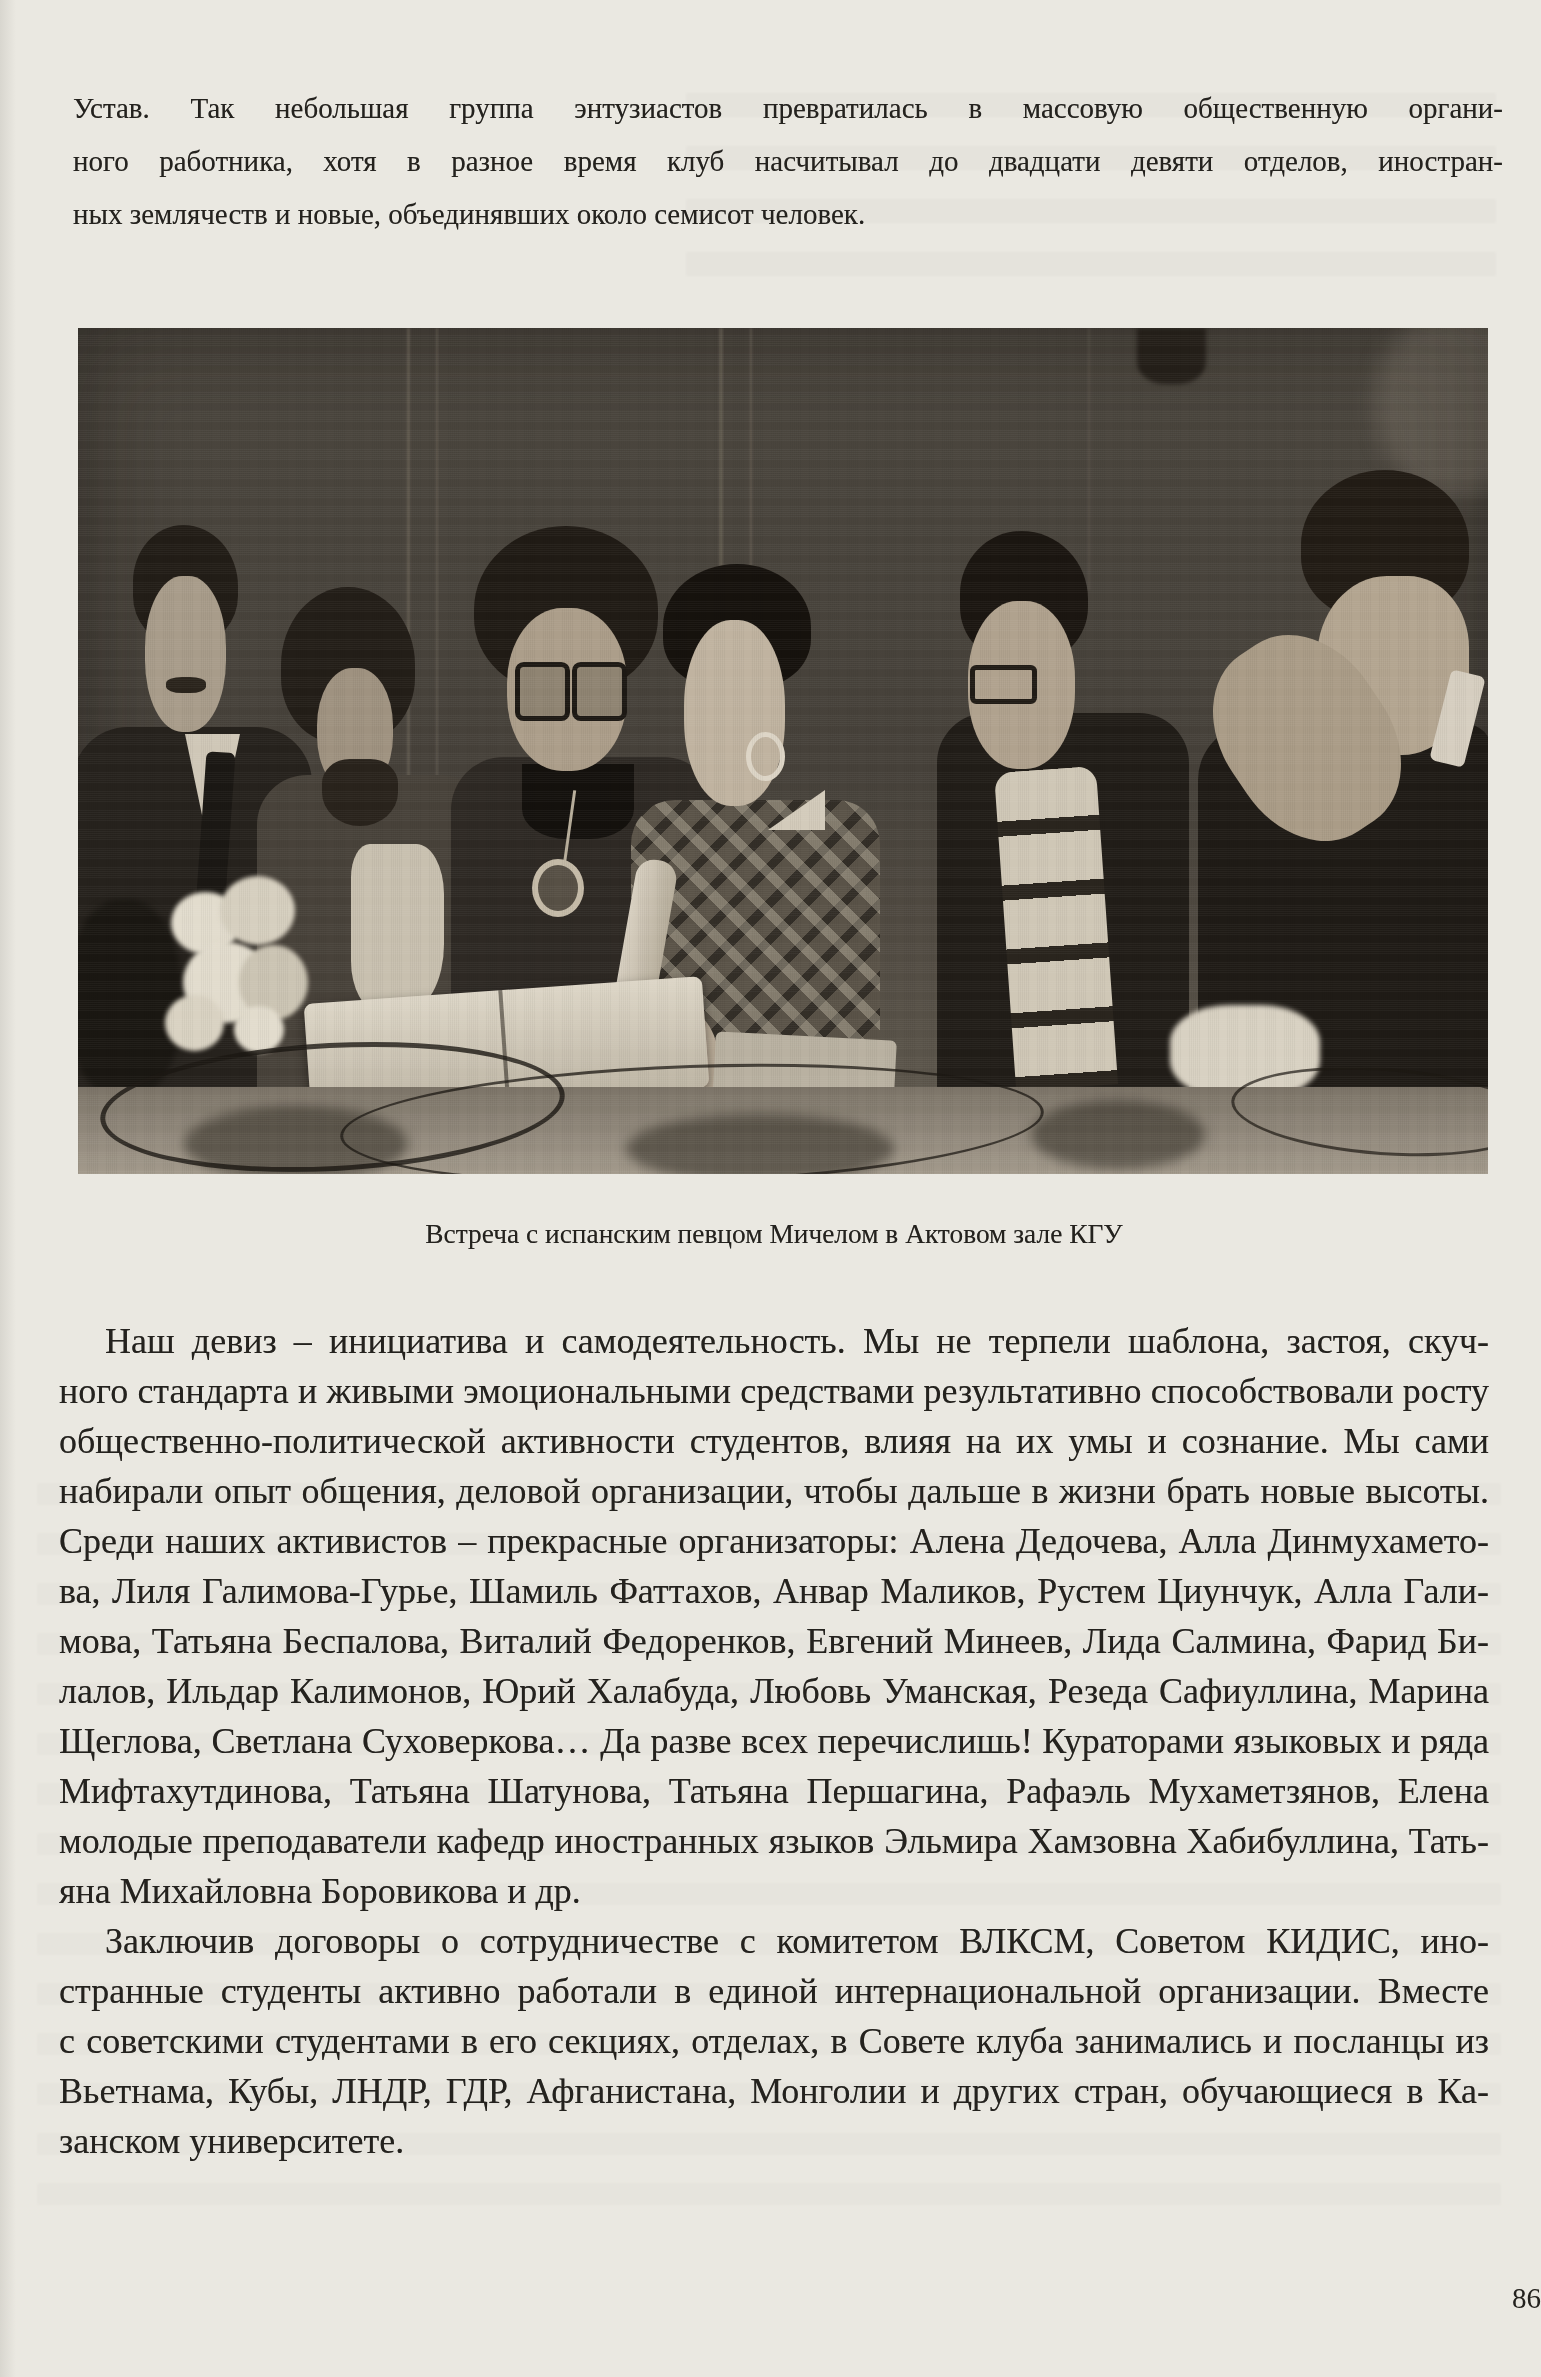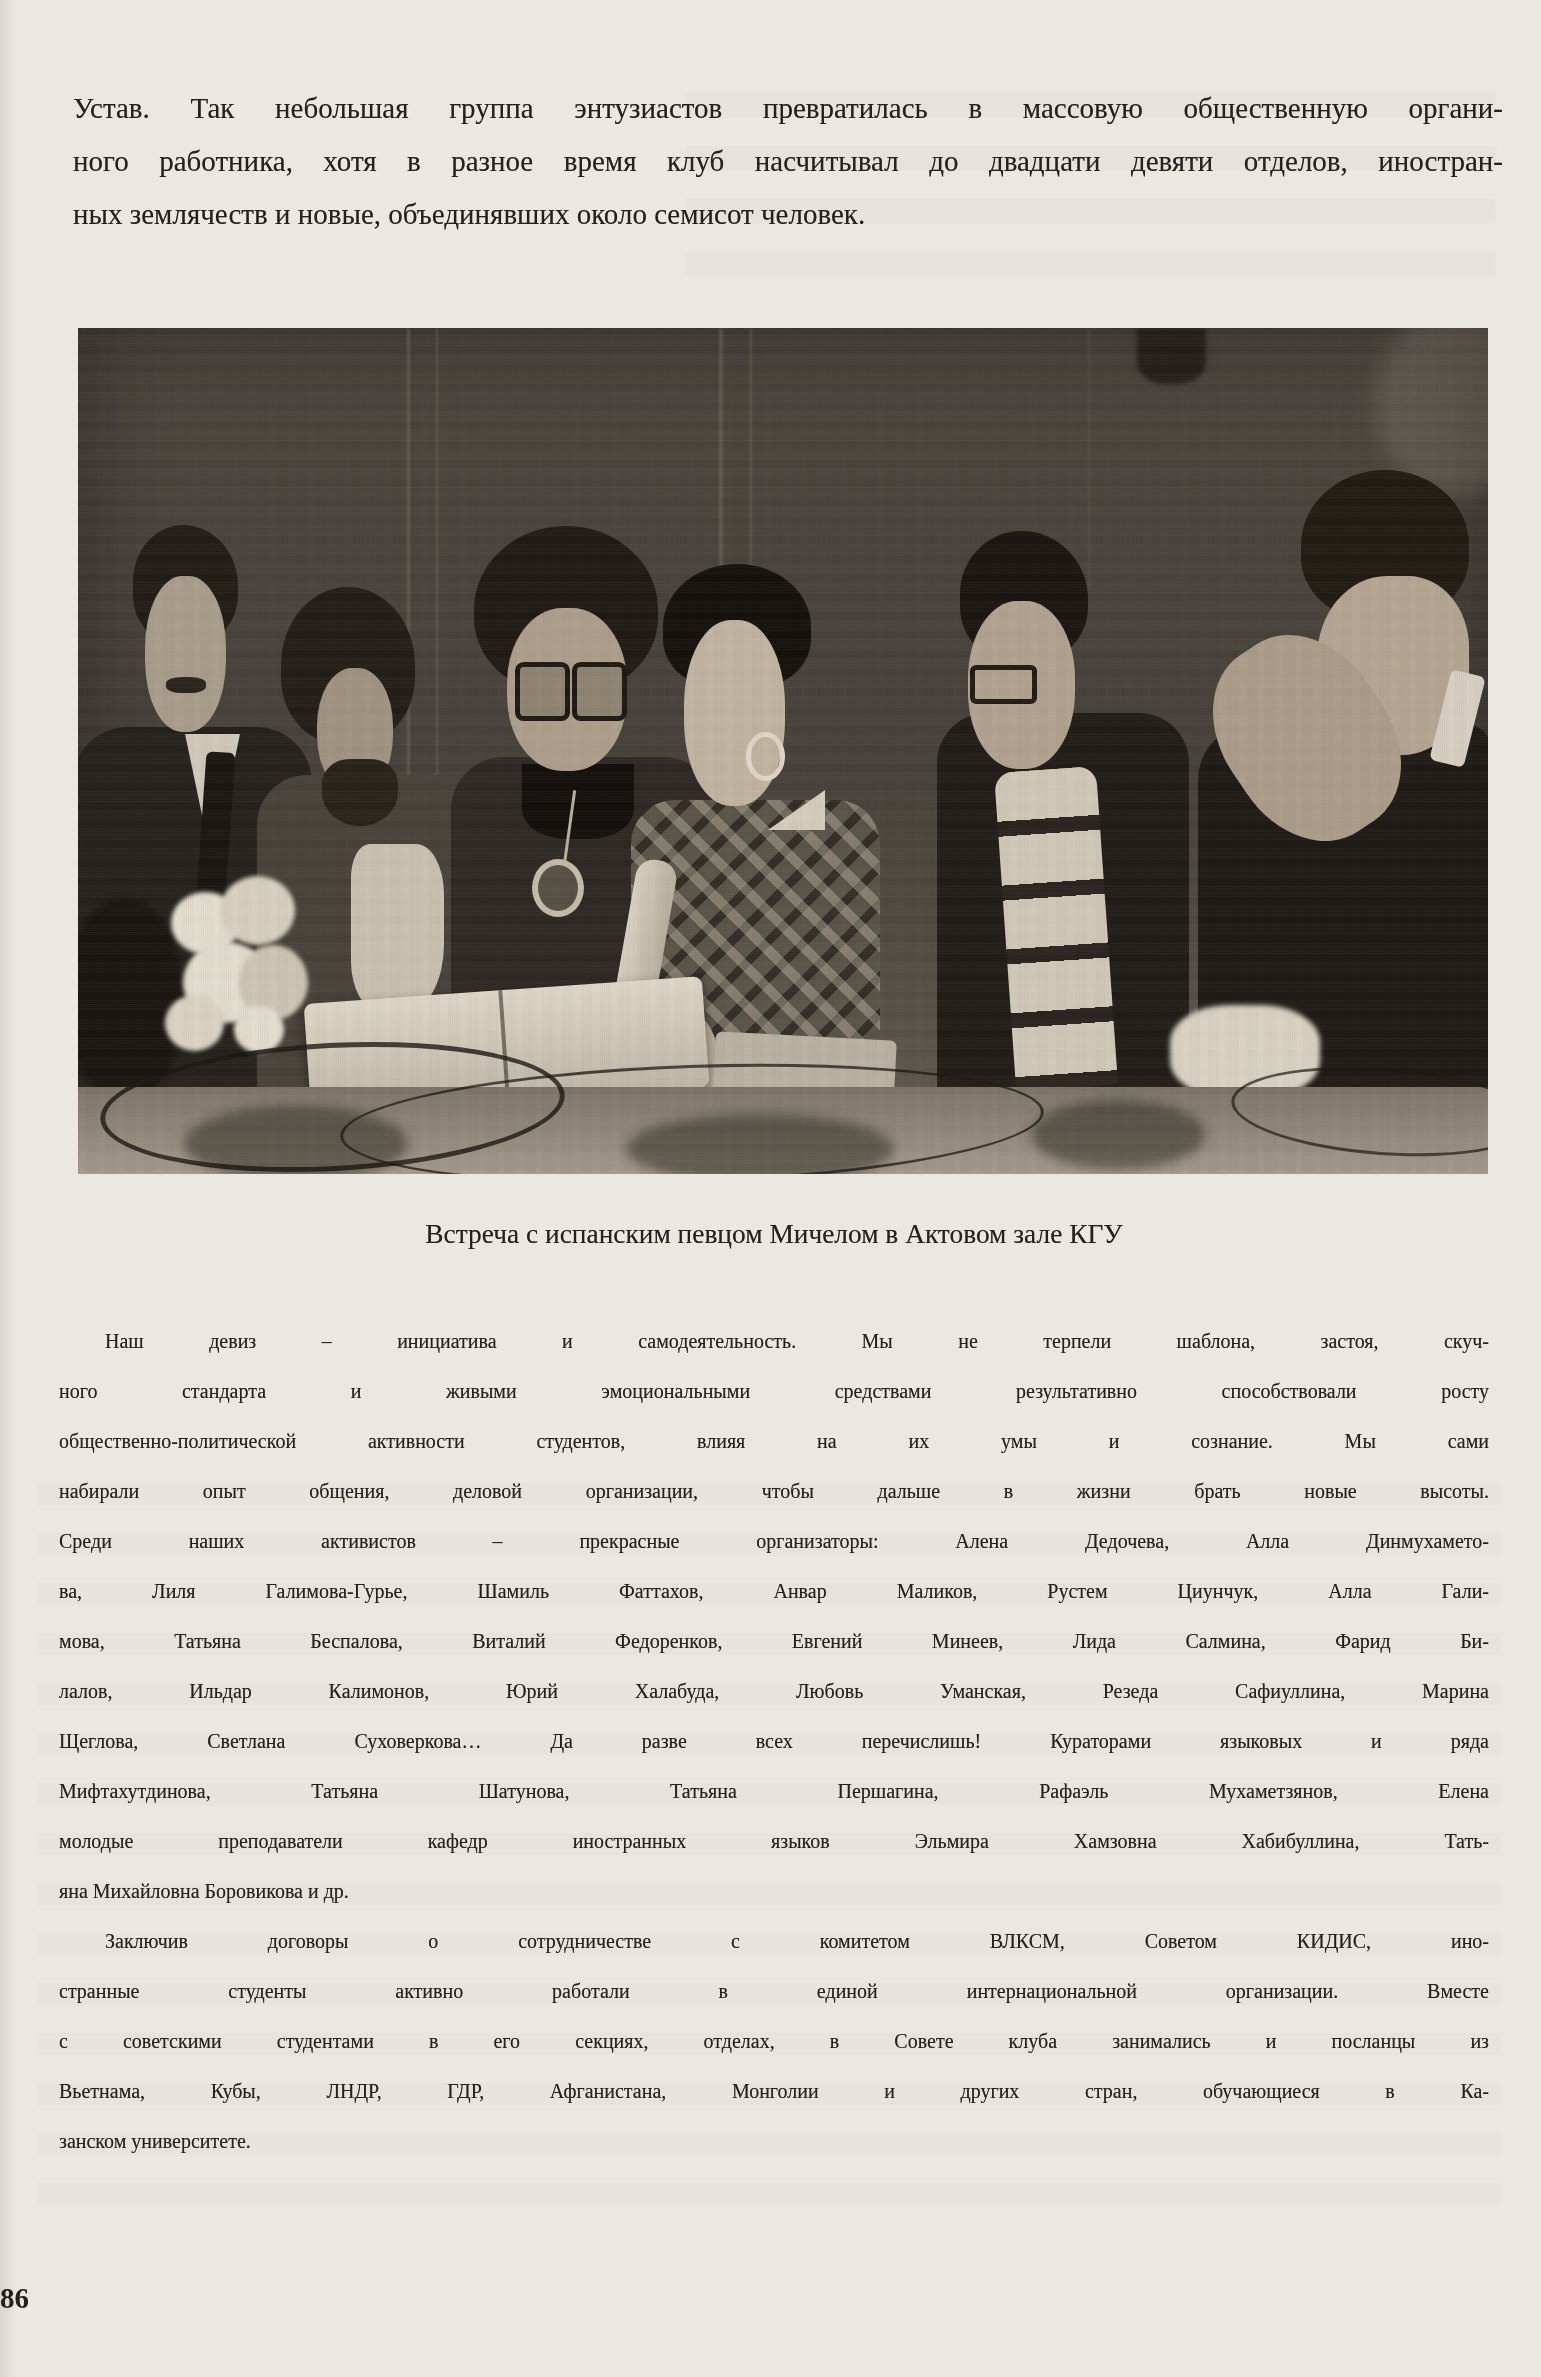--- a/index.html
+++ b/index.html
@@ -13,28 +13,28 @@
   
   .ghost{position:absolute;pointer-events:none;opacity:.6;}
   .ghost-a{left:686px;top:93px;width:810px;height:212px;
     background:repeating-linear-gradient(180deg,rgba(110,104,92,.06) 0 24px,rgba(0,0,0,0) 24px 53px);filter:blur(1.2px);}
   .ghost-b{left:37px;top:1483px;width:1464px;height:735px;
     background:repeating-linear-gradient(180deg,rgba(110,104,92,.05) 0 22.4px,rgba(0,0,0,0) 22.4px 50px);filter:blur(1.2px);}
   .edge-shade{position:absolute;left:0;top:0;width:16px;height:2377px;background:linear-gradient(90deg,rgba(60,56,48,.10),rgba(0,0,0,0));}
 
   
   .toppar{position:absolute;left:73px;top:82px;width:1430px;font-size:29px;line-height:53px;}
-  .bodytext{position:absolute;left:59px;top:1316px;width:1430px;font-size:20px;line-height:50px;}
+  .bodytext{position:absolute;left:59px;top:1316px;width:1430px;font-size:36px;line-height:50px;}
   .ln{text-align:justify;text-align-last:justify;white-space:normal;
       text-shadow:0 0 0.6px rgba(36,34,30,.45);}
   .ln.end{text-align-last:left;}
   .ln.ind{text-indent:46px;}
   .caption{position:absolute;left:59px;top:1216px;width:1430px;text-align:center;
       font-size:27.4px;line-height:37px;text-shadow:0 0 0.6px rgba(36,34,30,.45);}
-  .pagenum{position:absolute;left:0;top:2282px;width:1541px;text-align:left;font-size:29px;font-weight:bold;}
+  .pagenum{position:absolute;left:0;top:2282px;width:1541px;text-align:right;font-size:29px;}
 
   
   .photo{position:absolute;left:78px;top:328px;width:1410px;height:846px;overflow:hidden;
     background:linear-gradient(180deg,#4b463e 0%,#46413a 52%,#514b42 72%,#5a544a 86%,#665f54 100%);
     box-shadow:inset 0 0 93px rgba(15,13,10,.45);}
   .photo *{position:absolute;}
   .photo::after{content:"";position:absolute;inset:0;
     background:
       repeating-linear-gradient(0deg,rgba(255,255,255,.035) 0 0.6px,rgba(0,0,0,0) 0.6px 1.9px),
       repeating-linear-gradient(90deg,rgba(0,0,0,.035) 0 0.6px,rgba(0,0,0,0) 0.6px 1.9px);

